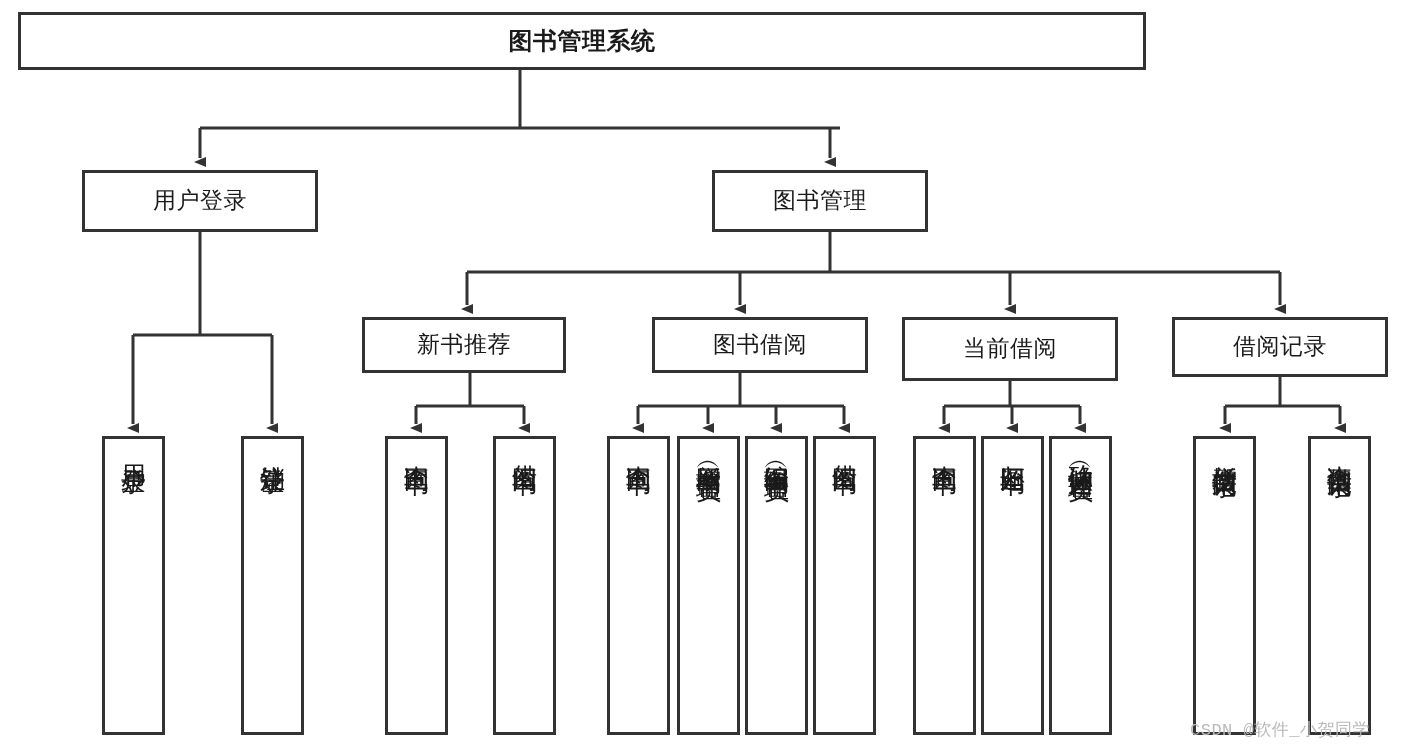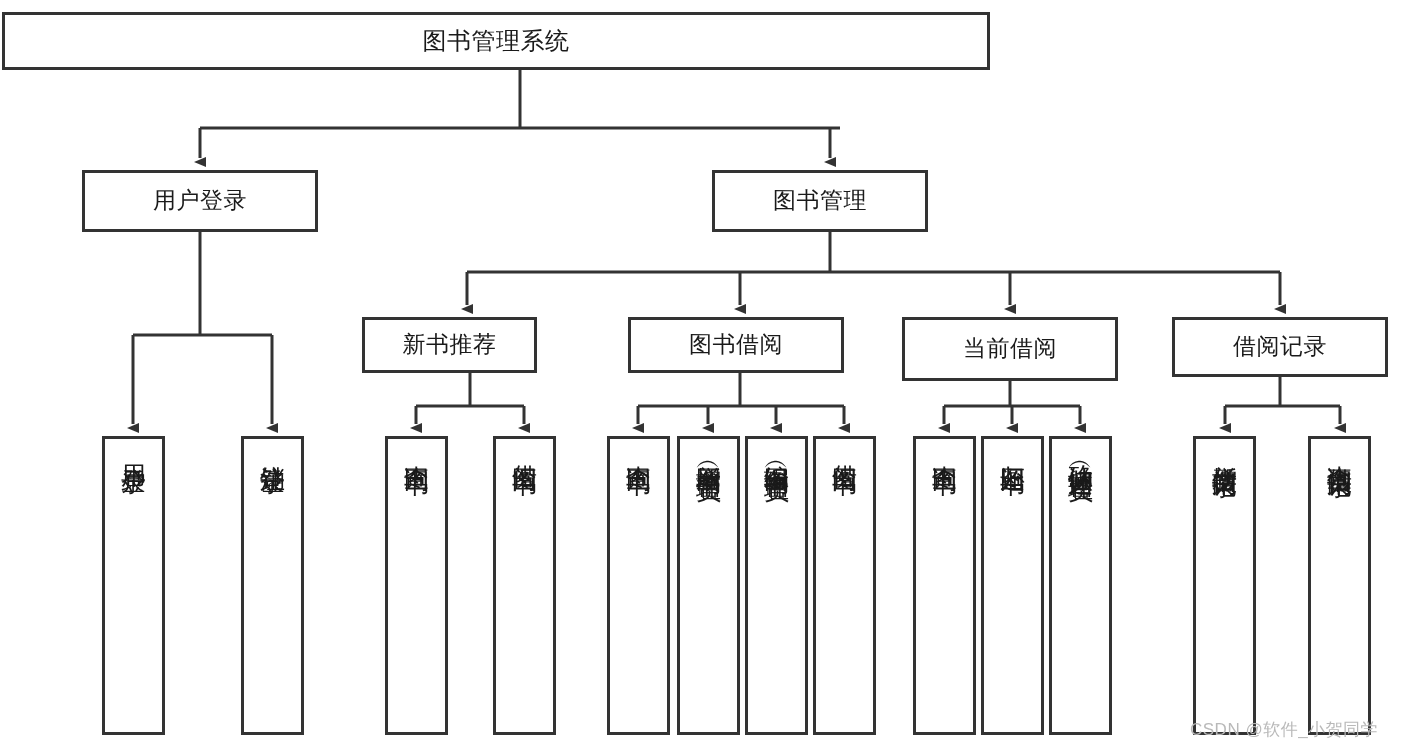--- a/index.html
+++ b/index.html
@@ -119,35 +119,35 @@
       <path d="M1012,406 L1012,424" marker-end="url(#arrow)"></path>
       <path d="M1080,406 L1080,424" marker-end="url(#arrow)"></path>
 
       <path d="M1280,373 L1280,406"></path>
       <path d="M1225,406 L1340,406"></path>
       <path d="M1225,406 L1225,424" marker-end="url(#arrow)"></path>
       <path d="M1340,406 L1340,424" marker-end="url(#arrow)"></path>
     </g>
   </svg>
 
-  <div class="node horiz root" style="left:2px; top:12px; width:988px; height:58px;">
+  <div class="node horiz root" style="left:18px; top:12px; width:1128px; height:58px;font-weight:bold;">
     <span class="lbl">图书管理系统</span>
   </div>
 
   <div class="node horiz" style="left:82px; top:170px; width:236px; height:62px;">
     <span class="lbl">用户登录</span>
   </div>
   <div class="node horiz" style="left:712px; top:170px; width:216px; height:62px;">
     <span class="lbl">图书管理</span>
   </div>
 
-  <div class="node horiz" style="left:362px; top:317px; width:175px; height:56px;">
+  <div class="node horiz" style="left:362px; top:317px; width:204px; height:56px;">
     <span class="lbl">新书推荐</span>
   </div>
-  <div class="node horiz" style="left:628px; top:317px; width:216px; height:56px;">
+  <div class="node horiz" style="left:652px; top:317px; width:216px; height:56px;">
     <span class="lbl">图书借阅</span>
   </div>
   <div class="node horiz" style="left:902px; top:317px; width:216px; height:64px;">
     <span class="lbl">当前借阅</span>
   </div>
   <div class="node horiz" style="left:1172px; top:317px; width:216px; height:60px;">
     <span class="lbl">借阅记录</span>
   </div>
 
   <div class="node vert" style="left:102px; top:436px; width:63px; height:299px;">
@@ -187,15 +187,15 @@
     <span class="lbl">确认归还（管理员）</span>
   </div>
 
   <div class="node vert" style="left:1193px; top:436px; width:63px; height:299px;">
     <span class="lbl">新增借阅记录</span>
   </div>
   <div class="node vert" style="left:1308px; top:436px; width:63px; height:299px;">
     <span class="lbl">查询借阅记录</span>
   </div>
 
-  <div class="watermark" style="left:1190px; top:718px;">CSDN @软件_小贺同学</div>
+  <div class="watermark" style="left:1190px; top:718px;font-family:Liberation Mono, monospace;">CSDN @软件_小贺同学</div>
 
 </div>
 
 </body></html>

